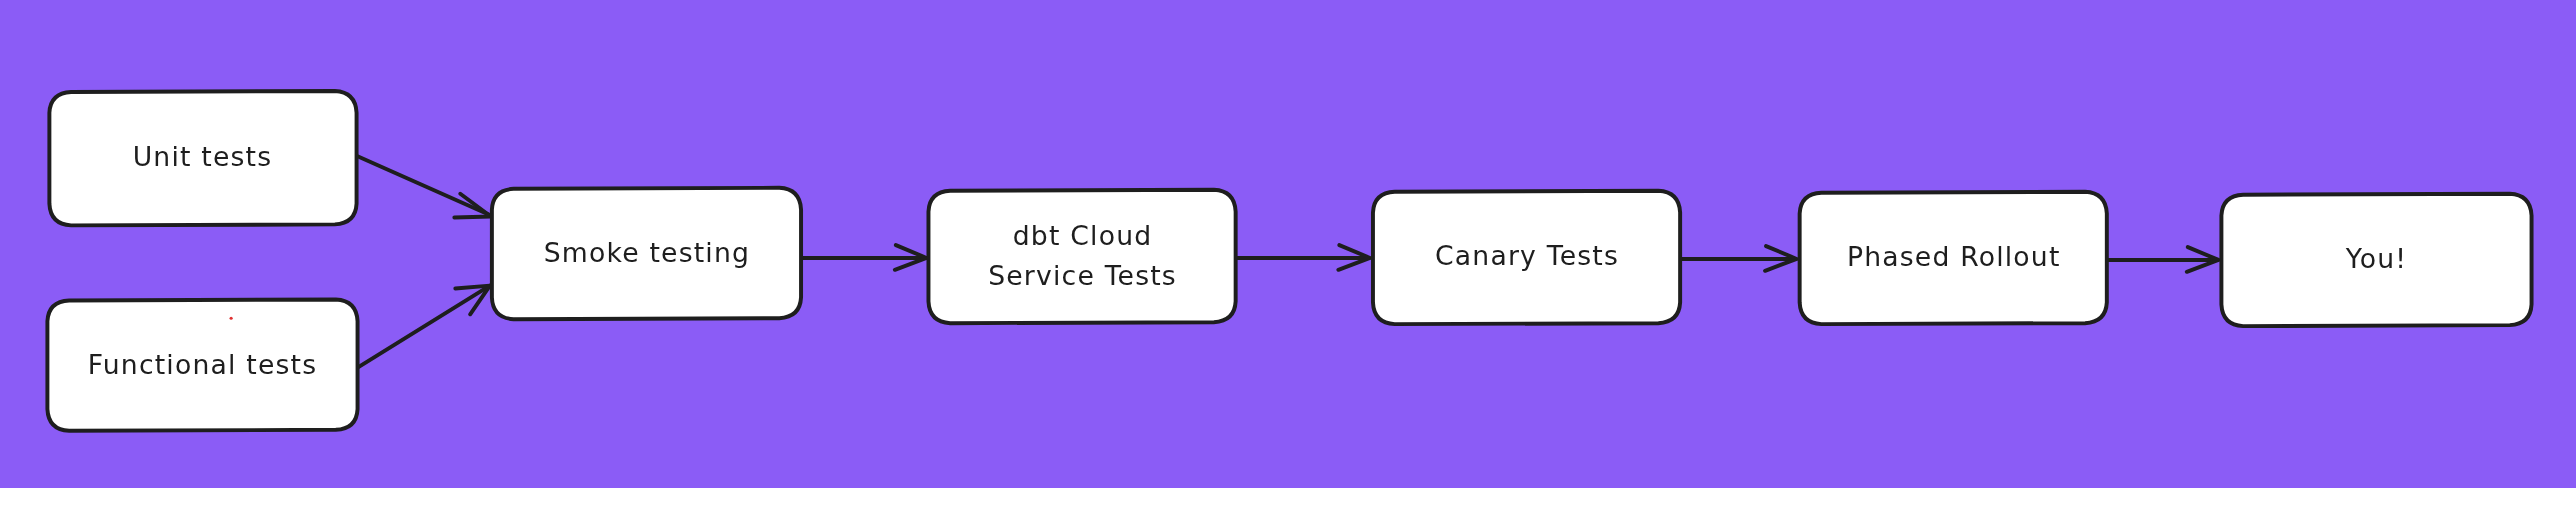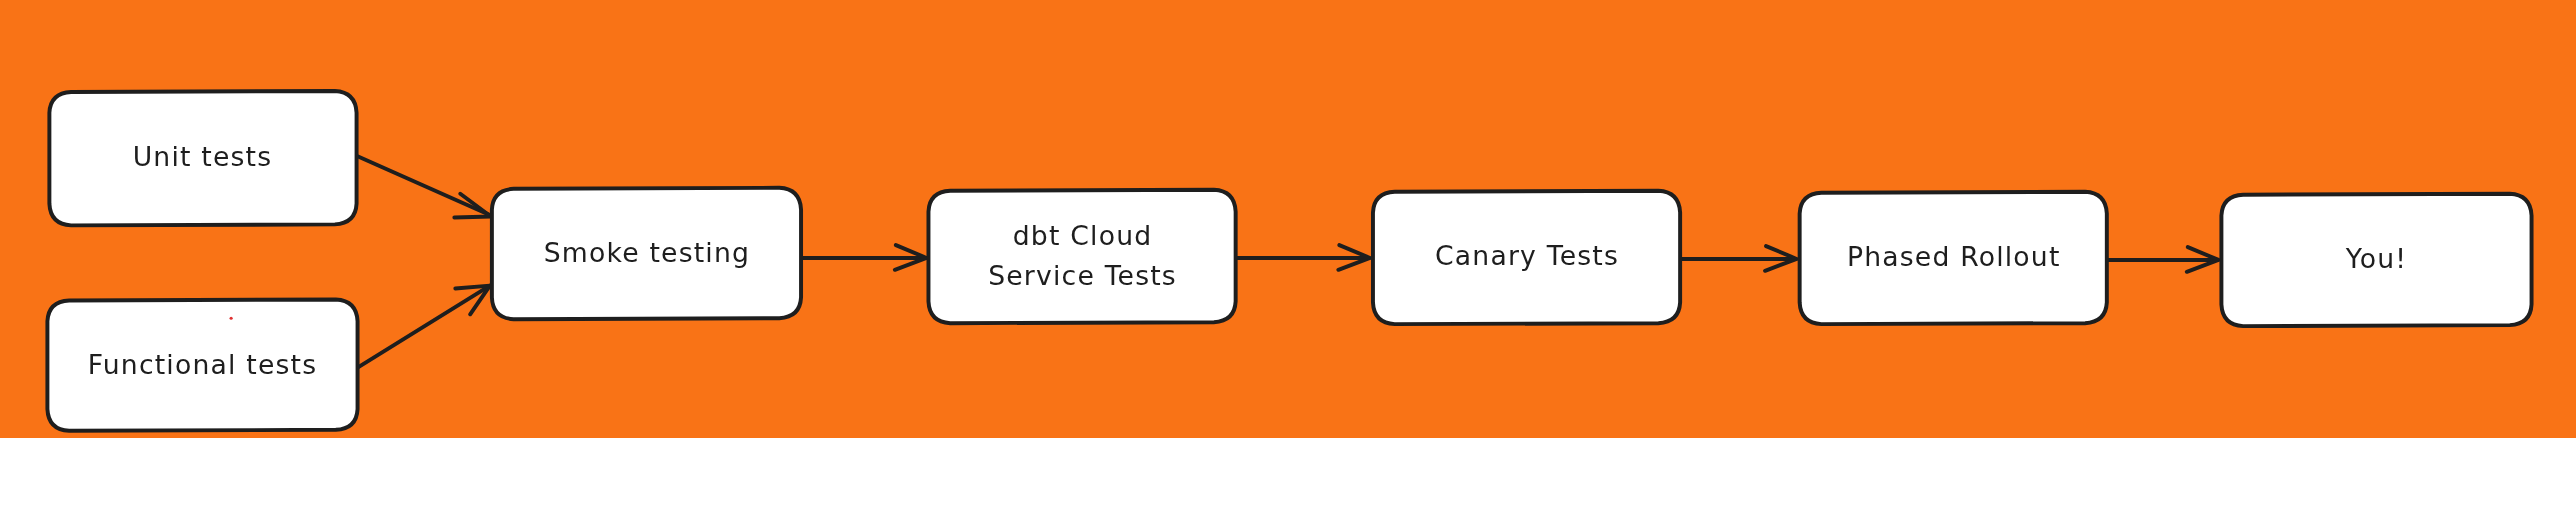--- a/index.html
+++ b/index.html
@@ -9,22 +9,22 @@
   }
   body {
     width: 2576px;
     height: 510px;
     overflow: hidden;
     font-family: "DejaVu Sans", sans-serif;
   }
   #diagram-root {
     position: relative;
     width: 2576px;
-    height: 438px;
-    background: #f97316;
+    height: 488px;
+    background: #8b5cf6;
   }
   svg.canvas {
     position: absolute;
     top: 0;
     left: 0;
     width: 2576px;
     height: 510px;
   }
   .node-shape {
     fill: #ffffff;

